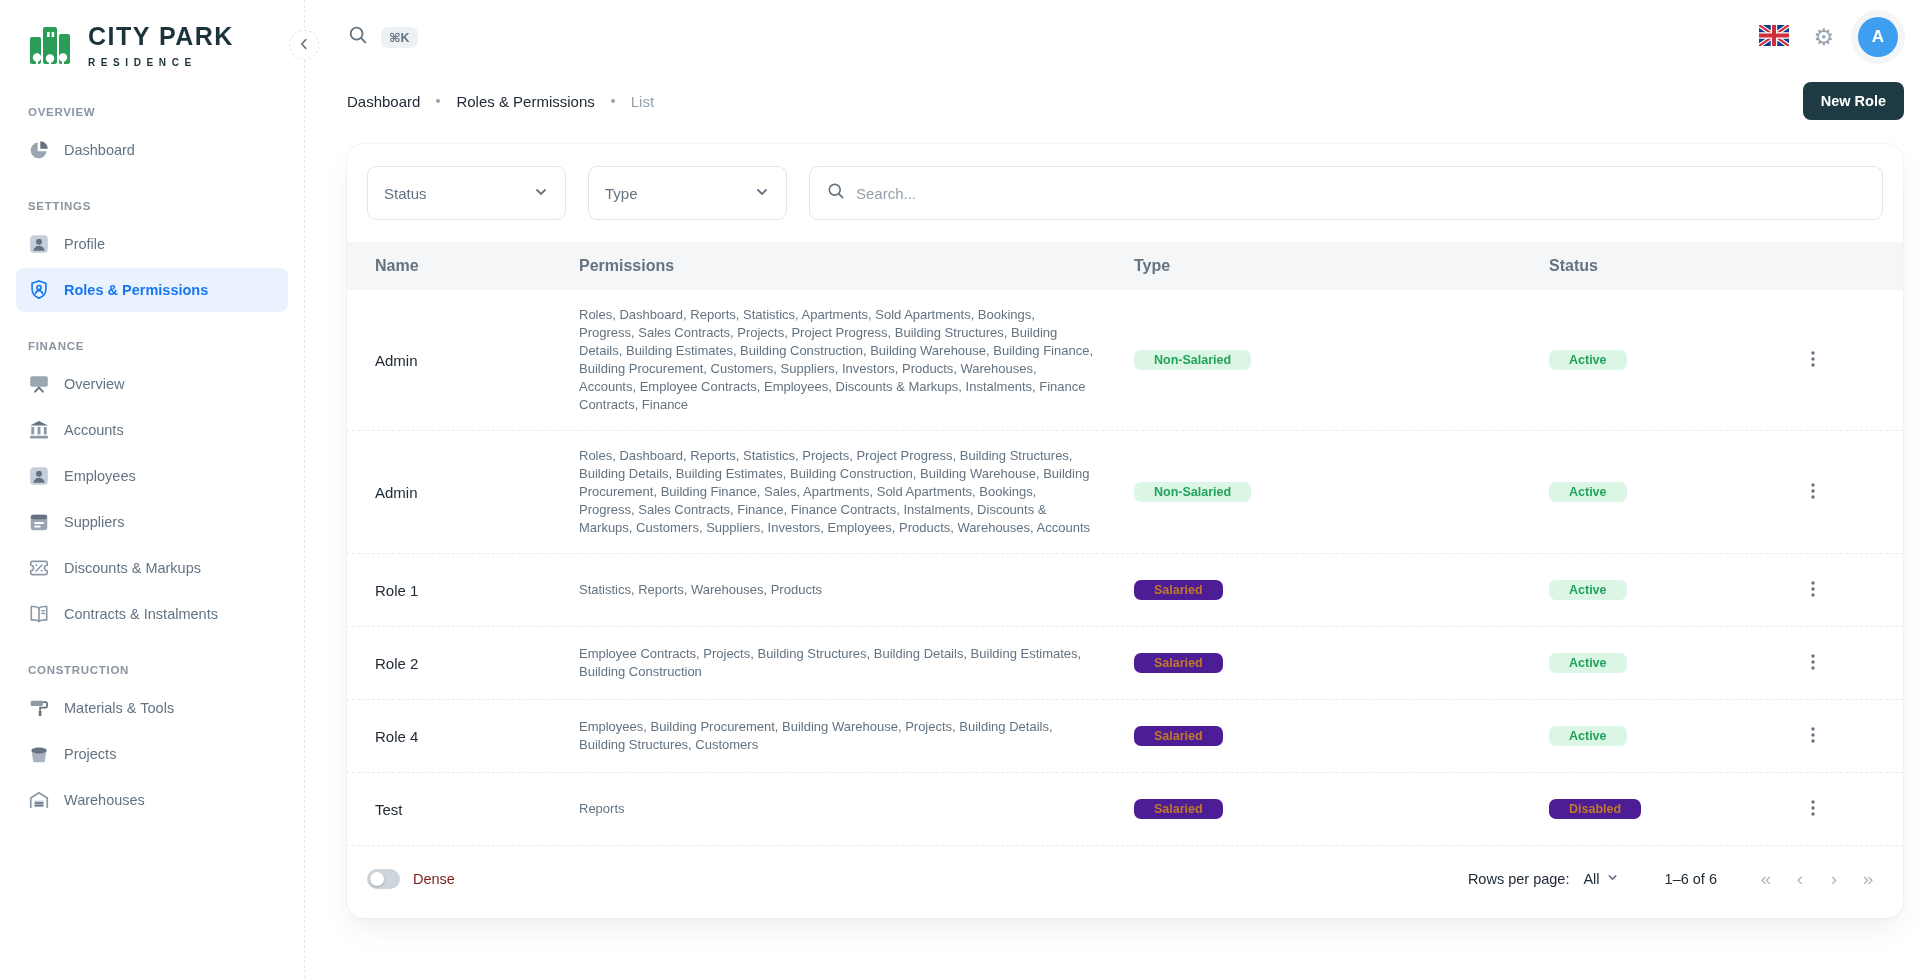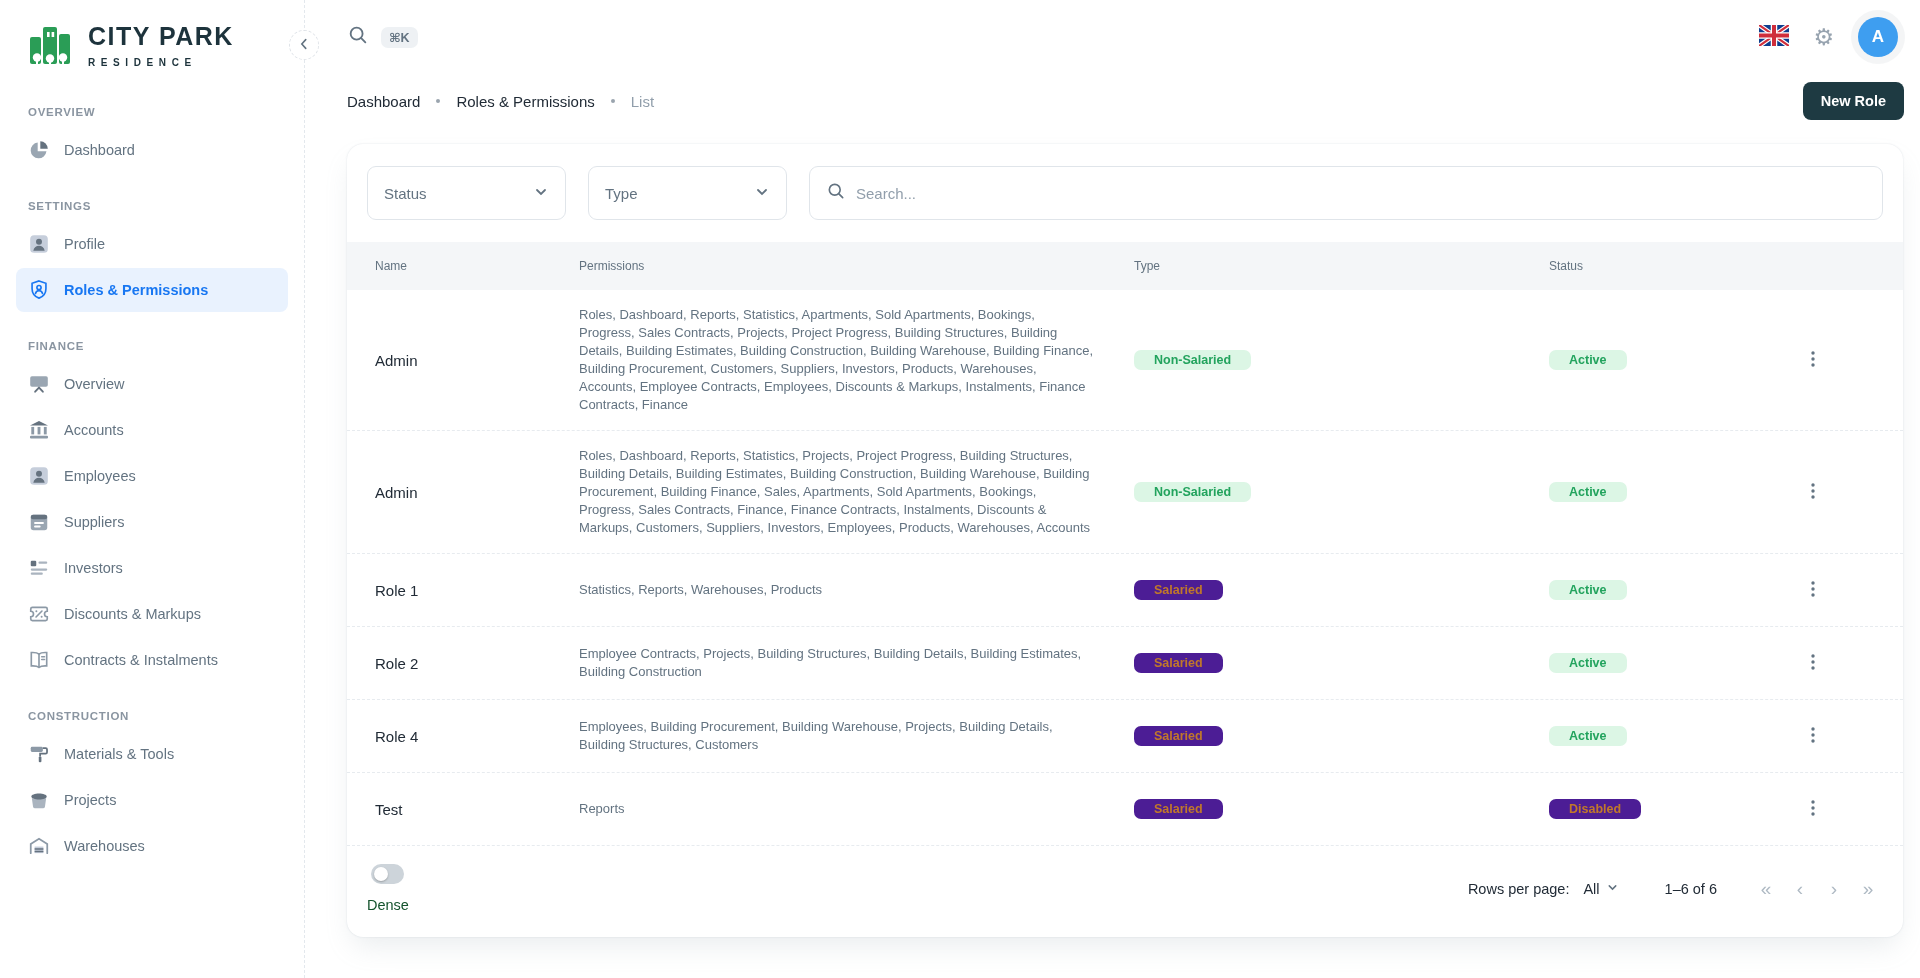--- a/index.html
+++ b/index.html
@@ -54,21 +54,21 @@
   .select-box { width: 199px; height: 54px; border: 1px solid #e0e5ea; border-radius: 9px;
     display: flex; align-items: center; justify-content: space-between; padding: 0 16px;
     color: #637381; font-size: 15px; cursor: pointer; background: #fff; }
   .search-box { flex: 1; height: 54px; border: 1px solid #e0e5ea; border-radius: 9px;
     display: flex; align-items: center; gap: 10px; padding: 0 16px; }
   .search-box input { border: none; outline: none; flex: 1; font-size: 15px; color: #212b36;
     font-family: inherit; }
   .search-box input::placeholder { color: #919eab; }
 
   .thead { display: flex; background: #f4f6f8; height: 48px; align-items: center;
-    color: #637381; font-size: 12px; font-weight: 400; }
+    color: #637381; font-size: 16px; font-weight: 700; }
   .c-name { width: 232px; padding-left: 28px; }
   .c-perms { width: 555px; }
   .c-type { width: 415px; }
   .c-status { flex: 1; }
   .c-actions { width: 110px; }
   .trow { display: flex; align-items: center; border-bottom: 1px dashed #e7ebef;
     padding: 16px 0; min-height: 72px; }
   .td-name { width: 232px; padding-left: 28px; font-size: 15px; font-weight: 500; color: #212b36; }
   .td-perms { width: 555px; }
   .td-perms span { display: block; max-width: 515px; font-size: 13px; line-height: 18px; color: #637381; }
@@ -76,21 +76,21 @@
   .td-status { flex: 1; }
   .td-actions { width: 110px; display: flex; }
   .badge { display: inline-block; padding: 3px 20px; border-radius: 7px; font-size: 12.5px; font-weight: 700; }
   .badge--success { background: #dcf6e5; color: #22a35d; }
   .badge--warning { background: #4c1d95; color: #c1782a; }
   .kebab { width: 40px; height: 40px; border: none; background: none; border-radius: 50%;
     display: flex; align-items: center; justify-content: center; cursor: pointer; }
 
   .card-footer { display: flex; align-items: center; justify-content: space-between;
     padding: 18px 20px 24px; }
-  .dense-wrap { display: flex; align-items: center; gap: 13px; font-size: 14.5px; color: #14532d; flex-direction: column; }
+  .dense-wrap { display: flex; align-items: center; gap: 13px; font-size: 14.5px; color: #7f1d1d; }
   .toggle { width: 33px; height: 20px; border-radius: 10px; background: #cdd4da; position: relative;
     border: none; cursor: pointer; }
   .toggle .knob { position: absolute; left: 3px; top: 3px; width: 14px; height: 14px;
     border-radius: 50%; background: #fff; box-shadow: 0 1px 2px rgba(0,0,0,0.25); }
   .footer-right { display: flex; align-items: center; font-size: 14.5px; color: #212b36; }
   .rpp-select { display: flex; align-items: center; gap: 6px; margin-left: 14px; cursor: pointer; }
   .range { margin-left: 46px; }
   .pager { display: flex; align-items: center; margin-left: 34px; gap: 4px; }
   .pg-btn { width: 30px; height: 30px; border: none; background: none; color: #aeb9c3;
     font-size: 19px; display: flex; align-items: center; justify-content: center; cursor: default;
@@ -204,31 +204,20 @@
               <rect x="2.5" y="3.5" width="15" height="14" rx="2.5" fill="#9aa6b2"></rect>
               <rect x="2.5" y="3.5" width="15" height="4" rx="2" fill="#65727f"></rect>
               <rect x="5.5" y="10" width="9" height="1.8" rx="0.9" fill="#fff"></rect>
               <rect x="5.5" y="13.2" width="6" height="1.8" rx="0.9" fill="#fff"></rect>
             </svg>
           </span>
     <span class="nav-label">Suppliers</span>
   </div>
         <div class="nav-item">
     <span class="nav-icon">
-            <svg viewBox="0 0 20 20">
-              <rect x="2.5" y="3.5" width="5" height="5" rx="1" fill="#65727f"></rect>
-              <rect x="9.5" y="4.2" width="8" height="1.9" rx="0.95" fill="#aab4bf"></rect>
-              <rect x="2.5" y="10.5" width="15" height="1.9" rx="0.95" fill="#aab4bf"></rect>
-              <rect x="2.5" y="14.2" width="11" height="1.9" rx="0.95" fill="#aab4bf"></rect>
-            </svg>
-          </span>
-    <span class="nav-label">Investors</span>
-  </div>
-        <div class="nav-item">
-    <span class="nav-icon">
             <svg viewBox="0 0 20 20" fill="none" stroke="#8c99a6" stroke-width="1.5">
               <path d="M2.5 7.5v-2a1.5 1.5 0 0 1 1.5-1.5h12a1.5 1.5 0 0 1 1.5 1.5v2a2.5 2.5 0 0 0 0 5v2a1.5 1.5 0 0 1-1.5 1.5H4a1.5 1.5 0 0 1-1.5-1.5v-2a2.5 2.5 0 0 0 0-5z"></path>
               <path d="M7.3 12.7l5.4-5.4" stroke-linecap="round"></path>
               <circle cx="7.6" cy="7.6" r="0.9" fill="#8c99a6" stroke="none"></circle>
               <circle cx="12.4" cy="12.4" r="0.9" fill="#8c99a6" stroke="none"></circle>
             </svg>
           </span>
     <span class="nav-label">Discounts &amp; Markups</span>
   </div>
         <div class="nav-item">

